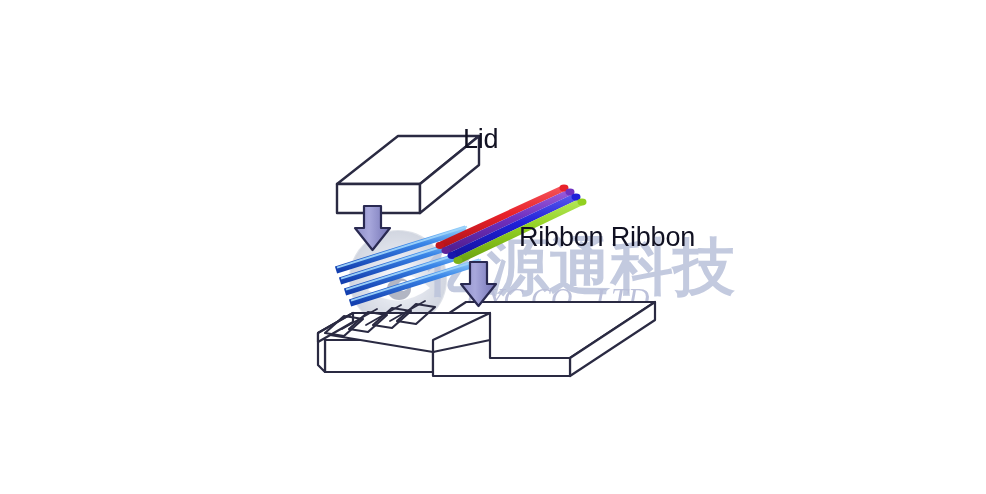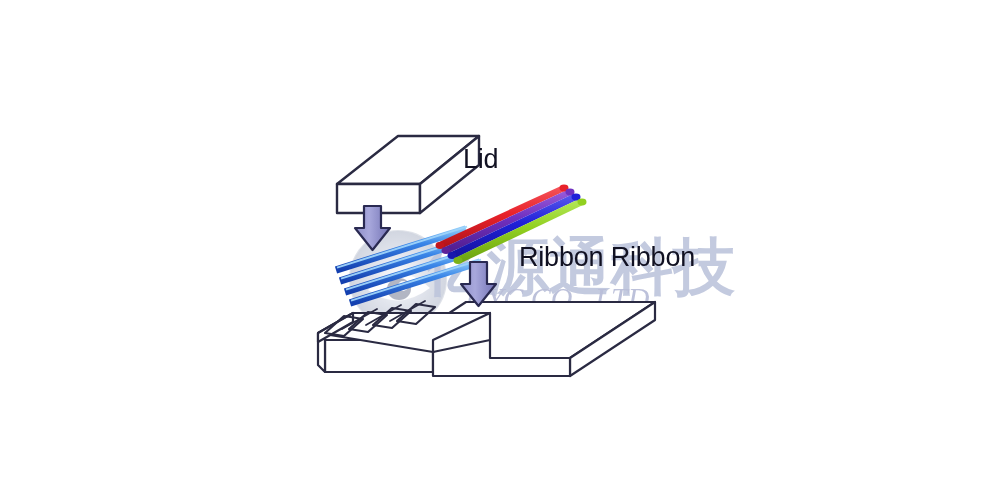--- a/index.html
+++ b/index.html
@@ -23,21 +23,20 @@
     height: 494px;
   }
   .lbl {
     position: absolute;
     color: #111122;
     font-family: "Liberation Sans", sans-serif;
     font-size: 27px;
     line-height: 1;
     white-space: nowrap;
     letter-spacing: -0.2px;
-    margin-top: 20px;
   }
   #label-lid   { left: 463px; top: 126px; }
   #label-ribbon{ left: 519px; top: 224px; }
   #label-vgroove{ left: 527px; top: 350px; }
 </style>
 </head>
 <body>
 
 <div id="stage">
 

